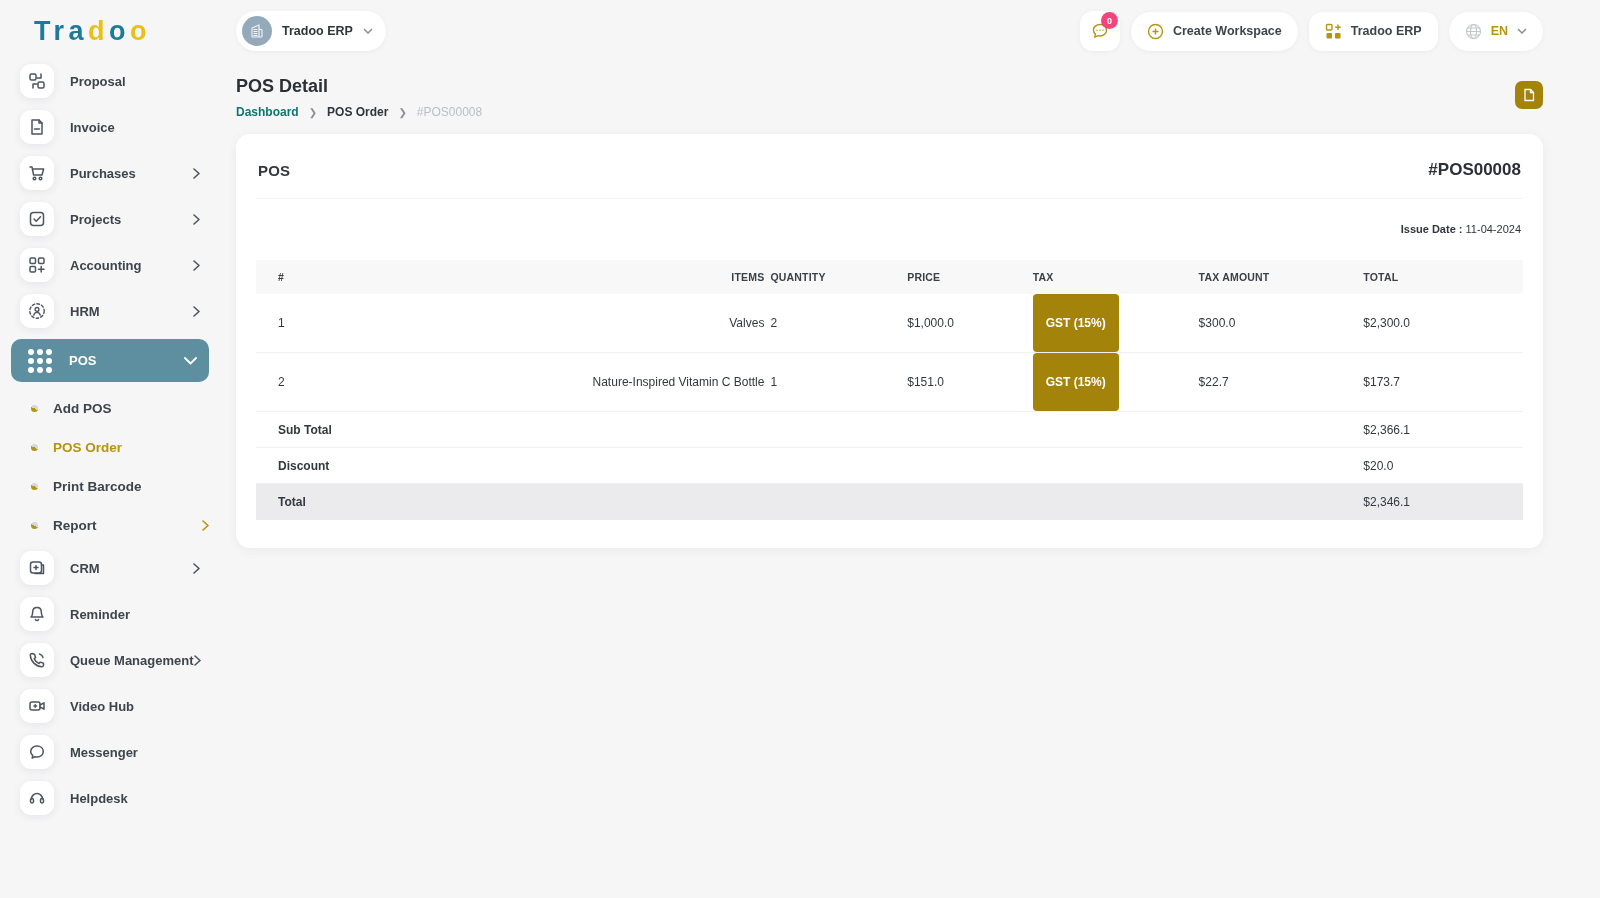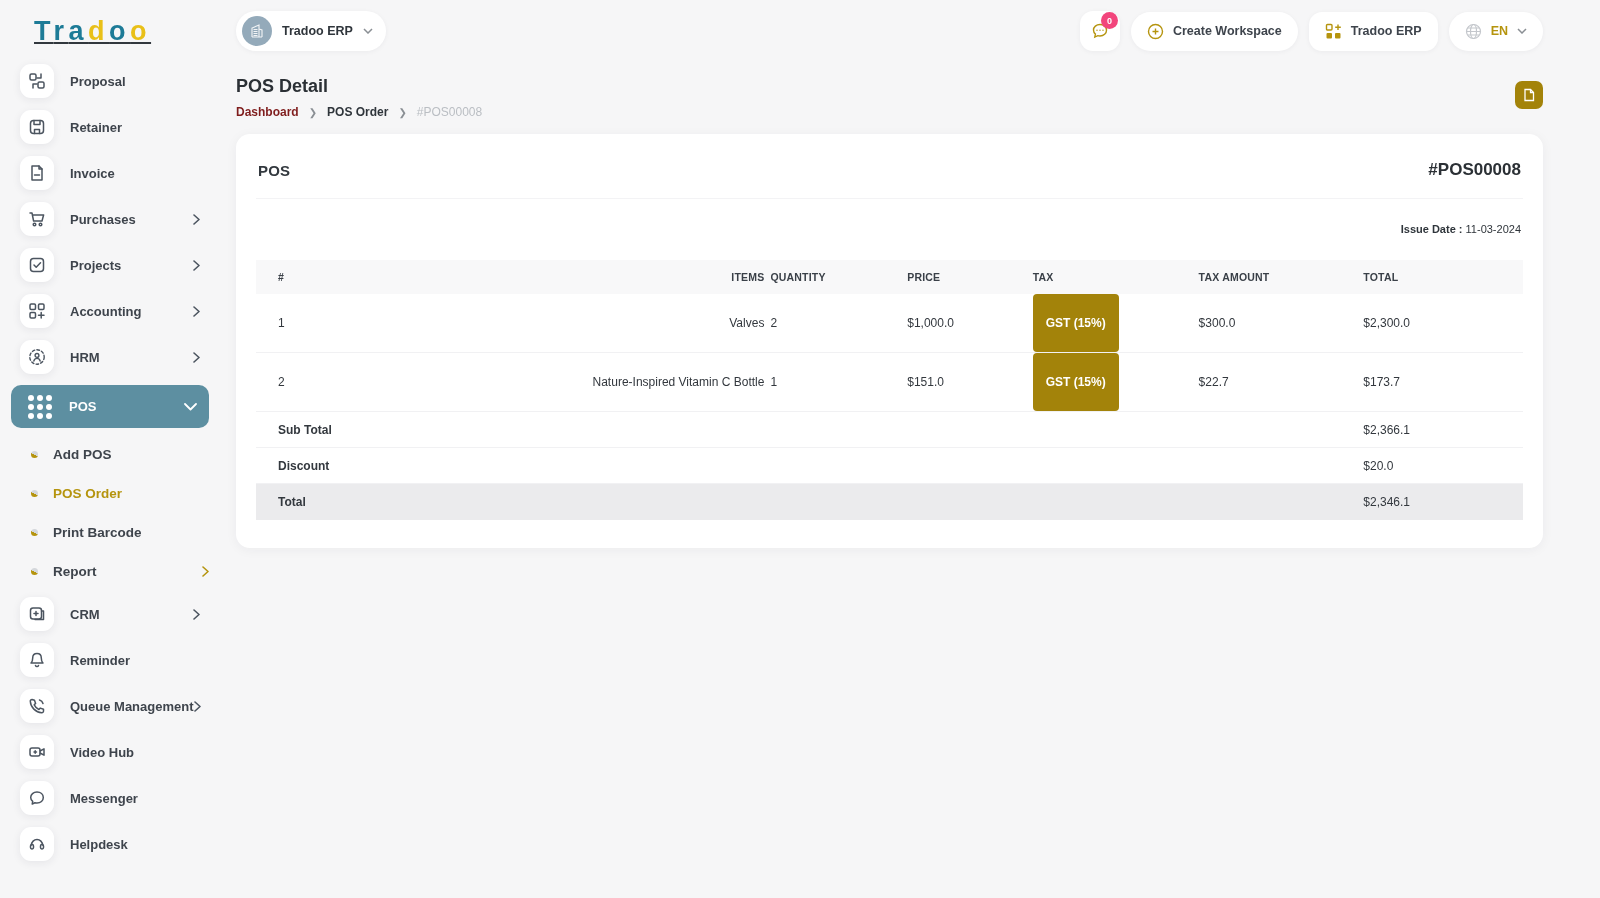--- a/index.html
+++ b/index.html
@@ -5,21 +5,21 @@
   * { box-sizing: border-box; }
   html,body { margin:0; padding:0; }
   body {
     width:1600px; height:898px; overflow:hidden;
     background:#f6f6f7;
     font-family:"Liberation Sans","DejaVu Sans",sans-serif;
     color:#32383e;
   }
   
   .sidebar { position:fixed; left:0; top:0; width:220px; height:898px; background:#f6f6f7; z-index:5; }
-  .logo { padding:16px 0 12px 34px; font-size:27px; font-weight:700; letter-spacing:4.5px;text-decoration:underline; }
+  .logo { padding:16px 0 12px 34px; font-size:27px; font-weight:700; letter-spacing:4.5px; }
   .nav { padding-top:4px; }
   .side-item { display:flex; align-items:center; height:36px; margin:0 11px 10px 11px; padding:0 9px; cursor:pointer; }
   .tile { width:34px; height:34px; background:#fff; border-radius:11px; box-shadow:0 2px 8px rgba(40,40,60,.08);
           display:flex; align-items:center; justify-content:center; margin-right:16px; color:#4c5560; flex:0 0 34px; }
   .side-label { font-size:13px; font-weight:700; color:#3e444c; white-space:nowrap; }
   .chev { margin-left:auto; color:#4c5560; display:flex; align-items:center; }
   .side-item.active { background:#5d8fa1; border-radius:10px; height:43px; padding:0 12px; margin:2px 11px 12px 11px; }
   .side-item.active .tile { background:transparent; box-shadow:none; margin-right:12px; }
   .side-item.active .side-label { color:#fff; }
   .side-item.active .chev { color:#fff; }
@@ -44,21 +44,21 @@
   .badge { position:absolute; top:1px; right:2px; min-width:17px; height:17px; border-radius:50%; background:#f2457c;
            color:#fff; font-size:9px; font-weight:700; display:flex; align-items:center; justify-content:center; }
   .pill { display:flex; align-items:center; gap:9px; background:#fff; border-radius:21px; padding:11px 16px;
           font-size:12.5px; font-weight:700; color:#3e444c; box-shadow:0 1px 5px rgba(40,40,60,.05); cursor:pointer;text-align:right; }
   .pill.sq { border-radius:13px; }
   .lang-label { color:#b5940e; font-weight:700; }
   
   .page-head { display:flex; align-items:flex-start; padding:14px 57px 0 16px; }
   .title { font-size:18px; font-weight:700; color:#2b3035; }
   .crumbs { margin-top:8px; font-size:12px; display:flex; gap:10px; align-items:center; }
-  .crumb-home { color:#7f1d1d; font-weight:600; cursor:pointer; }
+  .crumb-home { color:#0f766e; font-weight:600; cursor:pointer; }
   .crumb-sep { color:#8a8f94; font-size:10px; }
   .crumb-section { color:#2f353b; font-weight:700; cursor:pointer; }
   .crumb-current { color:#babec3; }
   .export-btn { margin-left:auto; width:28px; height:28px; background:#a3830a; border-radius:7px;
                 display:flex; align-items:center; justify-content:center; margin-top:5px; cursor:pointer; }
   
   .card { margin:15px 57px 0 16px; background:#fff; border-radius:14px; box-shadow:0 2px 12px rgba(40,40,60,.05);
           padding:18px 20px 28px; }
   .card-head { display:flex; justify-content:space-between; align-items:center; padding:8px 2px 18px; border-bottom:1px solid #f3f3f5; }
   .card-title { font-size:15px; font-weight:700; letter-spacing:.2px; }
@@ -95,29 +95,20 @@
             <rect x="2" y="2" width="6" height="6" rx="1.5"></rect>
             <rect x="10" y="10" width="6" height="6" rx="1.5"></rect>
             <path d="M13 2 v4 h-4 M5 16 v-4 h4"></path>
           </svg>
         </span>
         <span class="side-label">Proposal</span>
       </div>
       <div class="side-item">
         <span class="tile">
           <svg width="18" height="18" viewBox="0 0 18 18" fill="none" stroke="currentColor" stroke-width="1.5" stroke-linecap="round" stroke-linejoin="round">
-            <rect x="2.5" y="2.5" width="13" height="13" rx="3"></rect>
-            <path d="M6 2.5 v4 h6 v-4 M6.5 15.5 v-4 h5 v4"></path>
-          </svg>
-        </span>
-        <span class="side-label">Retainer</span>
-      </div>
-      <div class="side-item">
-        <span class="tile">
-          <svg width="18" height="18" viewBox="0 0 18 18" fill="none" stroke="currentColor" stroke-width="1.5" stroke-linecap="round" stroke-linejoin="round">
             <path d="M4 2 h7 l3 3 v11 h-10 z"></path>
             <path d="M11 2 v3 h3 M6.5 11 h5"></path>
           </svg>
         </span>
         <span class="side-label">Invoice</span>
       </div>
       <div class="side-item">
         <span class="tile">
           <svg width="18" height="18" viewBox="0 0 18 18" fill="none" stroke="currentColor" stroke-width="1.5" stroke-linecap="round" stroke-linejoin="round">
             <path d="M2 3 h2 l1.6 8 h8.4 l1.6-6 H5"></path>
@@ -362,21 +353,21 @@
     </div>
   </div>
 
   <section class="card">
     <div class="card-head">
       <span class="card-title">POS</span>
       <span class="card-code">#POS00008</span>
     </div>
     <div class="issue">
       <b>Issue Date :</b>
-      <span>11-03-2024</span>
+      <span>11-04-2024</span>
     </div>
     <table>
       <thead>
           <tr id="table-head-row">
             <th class="c0">#</th>
             <th class="c1">ITEMS</th>
             <th class="c2">QUANTITY</th>
             <th class="c3">PRICE</th>
             <th class="c4">TAX</th>
             <th class="c5">TAX AMOUNT</th>

